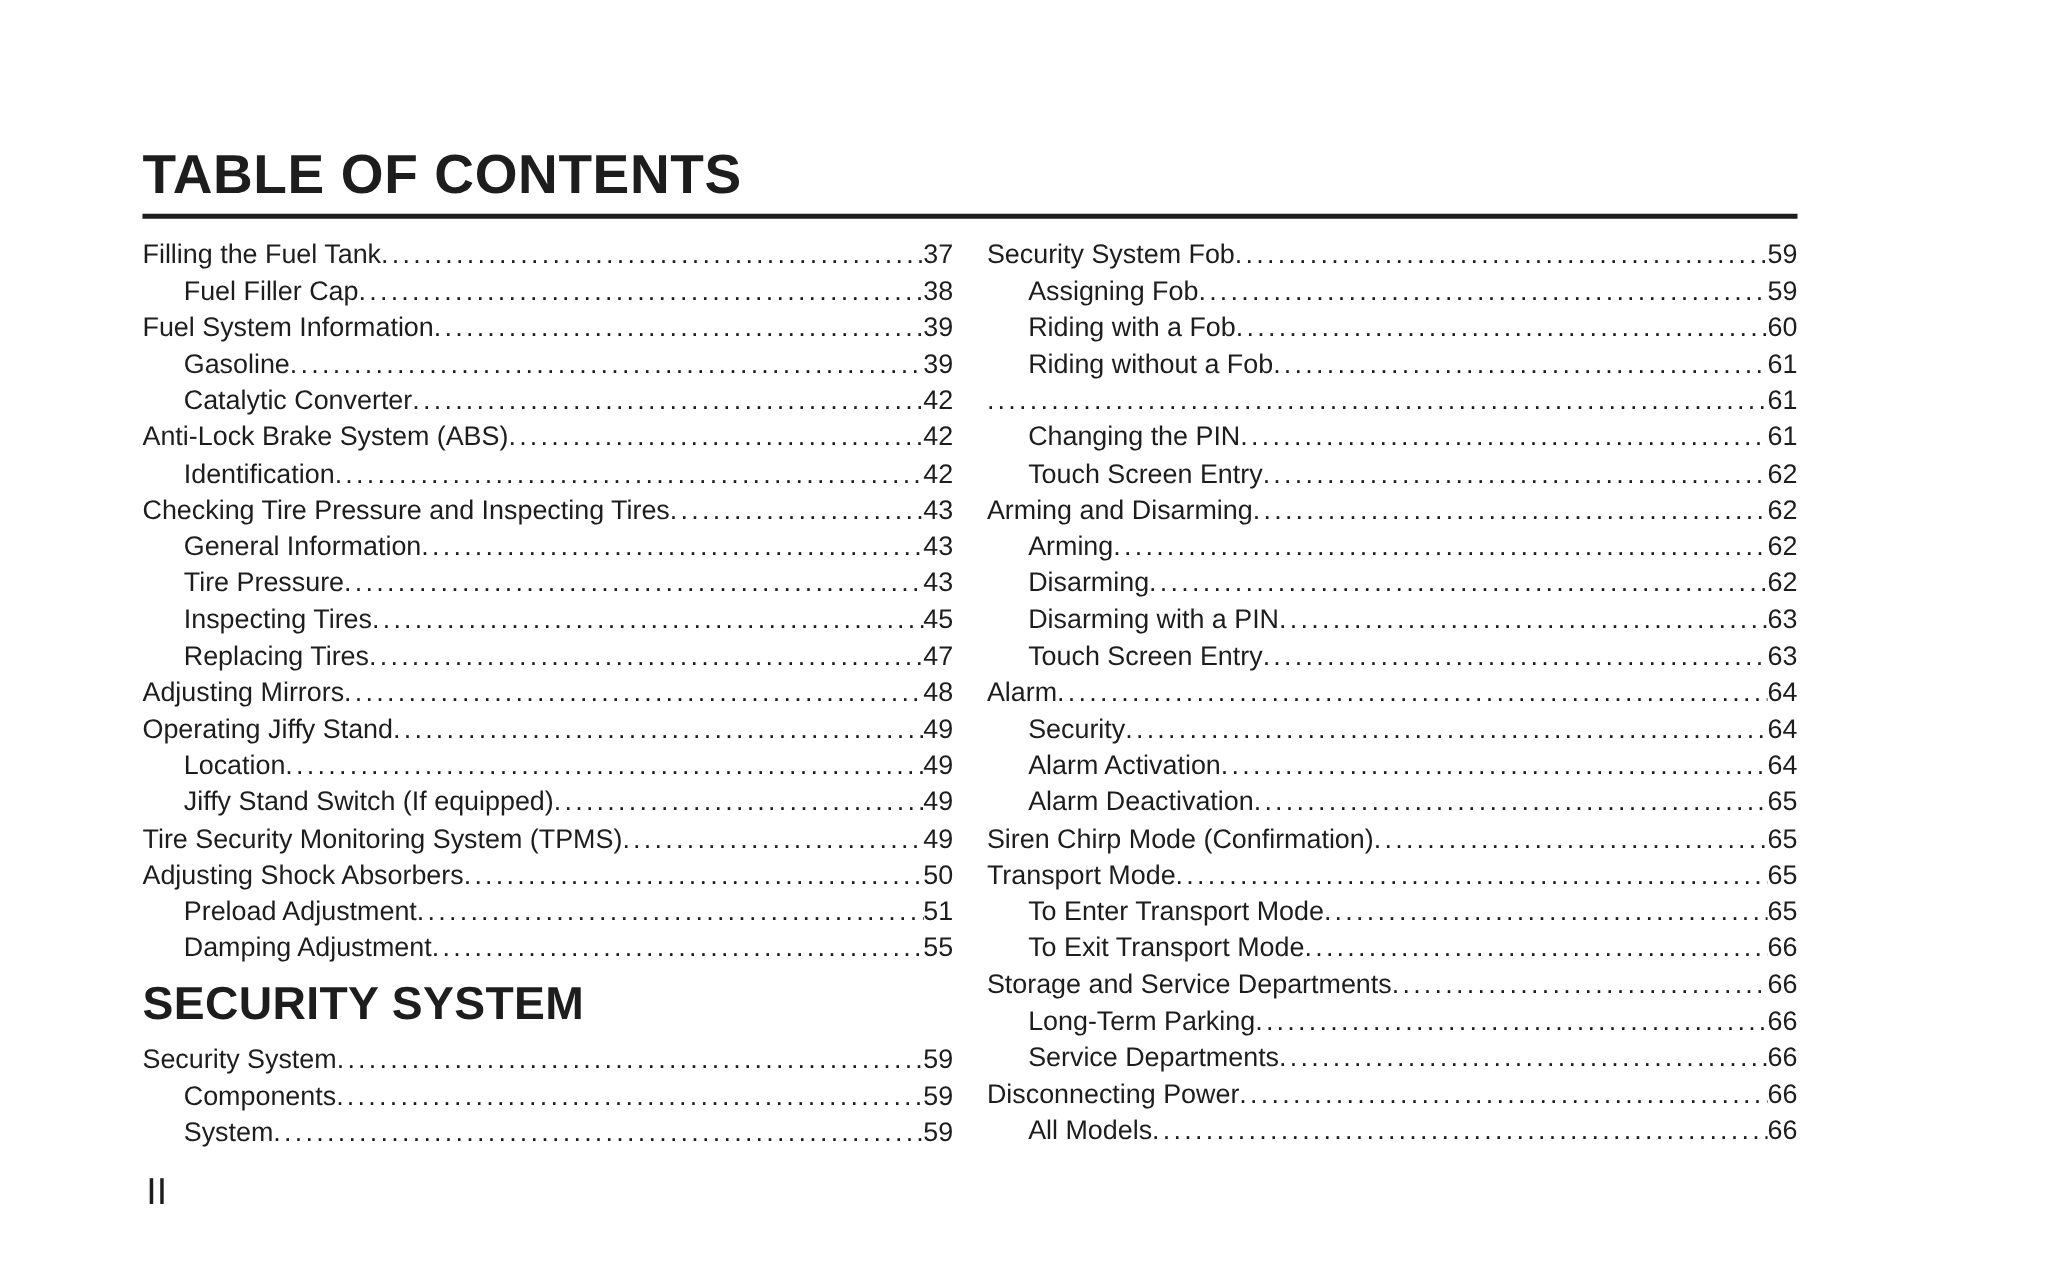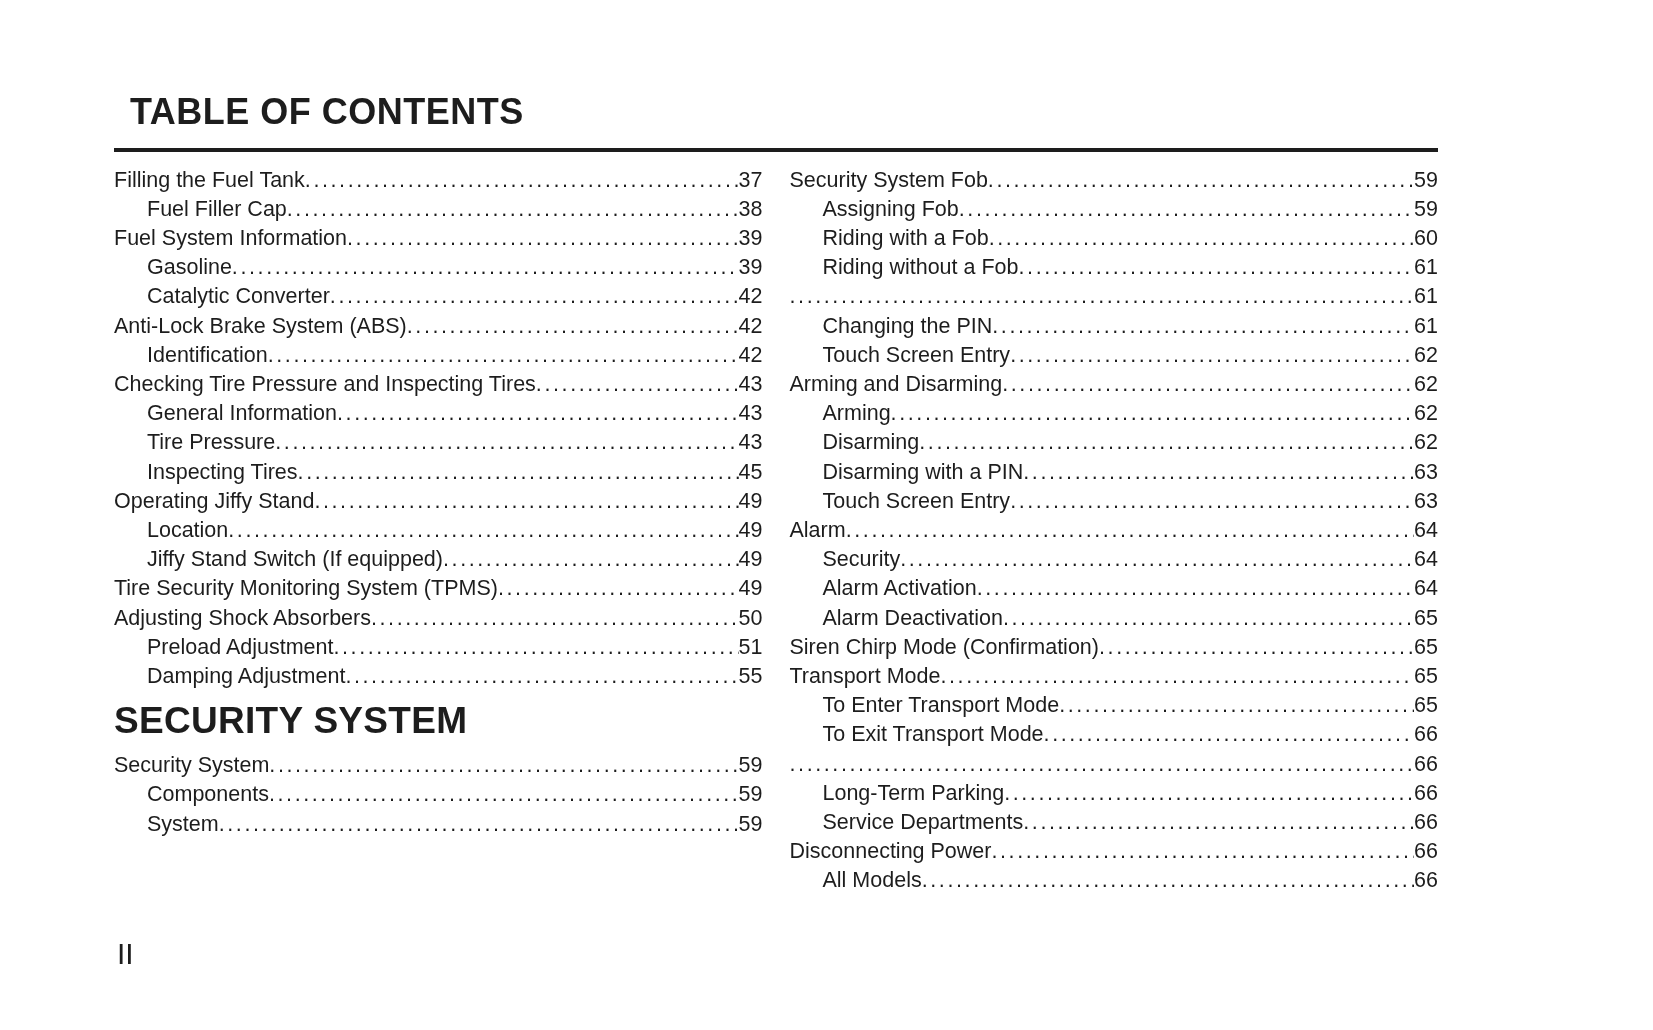--- a/index.html
+++ b/index.html
@@ -12,23 +12,23 @@
     font-family: "Liberation Sans", "DejaVu Sans", sans-serif;
     overflow: hidden;
   }
   .content {
     position: absolute;
     left: 114px;
     top: 0;
     width: 1324px;
   }
   .title {
-    margin: 16px;
-    padding-top: 76px;
-    font-size: 36px;
+    margin: 0;
+    padding-top: 116px;
+    font-size: 44px;
     line-height: 1.1;
     font-weight: 700;
     letter-spacing: 0.5px;
     color: #1d1d1d;
   }
   .rule {
     margin-top: 7px;
     height: 4px;
     background: #1d1d1d;
   }
@@ -132,20 +132,30 @@
           <div class="toc-entry indented">
     <span class="toc-label">Tire Pressure</span>
     <span class="toc-dots"></span>
     <span class="toc-page">43</span>
   </div>
           <div class="toc-entry indented">
     <span class="toc-label">Inspecting Tires</span>
     <span class="toc-dots"></span>
     <span class="toc-page">45</span>
   </div>
+          <div class="toc-entry indented">
+    <span class="toc-label">Replacing Tires</span>
+    <span class="toc-dots"></span>
+    <span class="toc-page">47</span>
+  </div>
+          <div class="toc-entry">
+    <span class="toc-label">Adjusting Mirrors</span>
+    <span class="toc-dots"></span>
+    <span class="toc-page">48</span>
+  </div>
           <div class="toc-entry">
     <span class="toc-label">Operating Jiffy Stand</span>
     <span class="toc-dots"></span>
     <span class="toc-page">49</span>
   </div>
           <div class="toc-entry indented">
     <span class="toc-label">Location</span>
     <span class="toc-dots"></span>
     <span class="toc-page">49</span>
   </div>
@@ -285,20 +295,21 @@
     <span class="toc-label">To Enter Transport Mode</span>
     <span class="toc-dots"></span>
     <span class="toc-page">65</span>
   </div>
           <div class="toc-entry indented">
     <span class="toc-label">To Exit Transport Mode</span>
     <span class="toc-dots"></span>
     <span class="toc-page">66</span>
   </div>
           <div class="toc-entry">
+    <span class="toc-label">Storage and Service Departments</span>
     <span class="toc-dots"></span>
     <span class="toc-page">66</span>
   </div>
           <div class="toc-entry indented">
     <span class="toc-label">Long-Term Parking</span>
     <span class="toc-dots"></span>
     <span class="toc-page">66</span>
   </div>
           <div class="toc-entry indented">
     <span class="toc-label">Service Departments</span>

